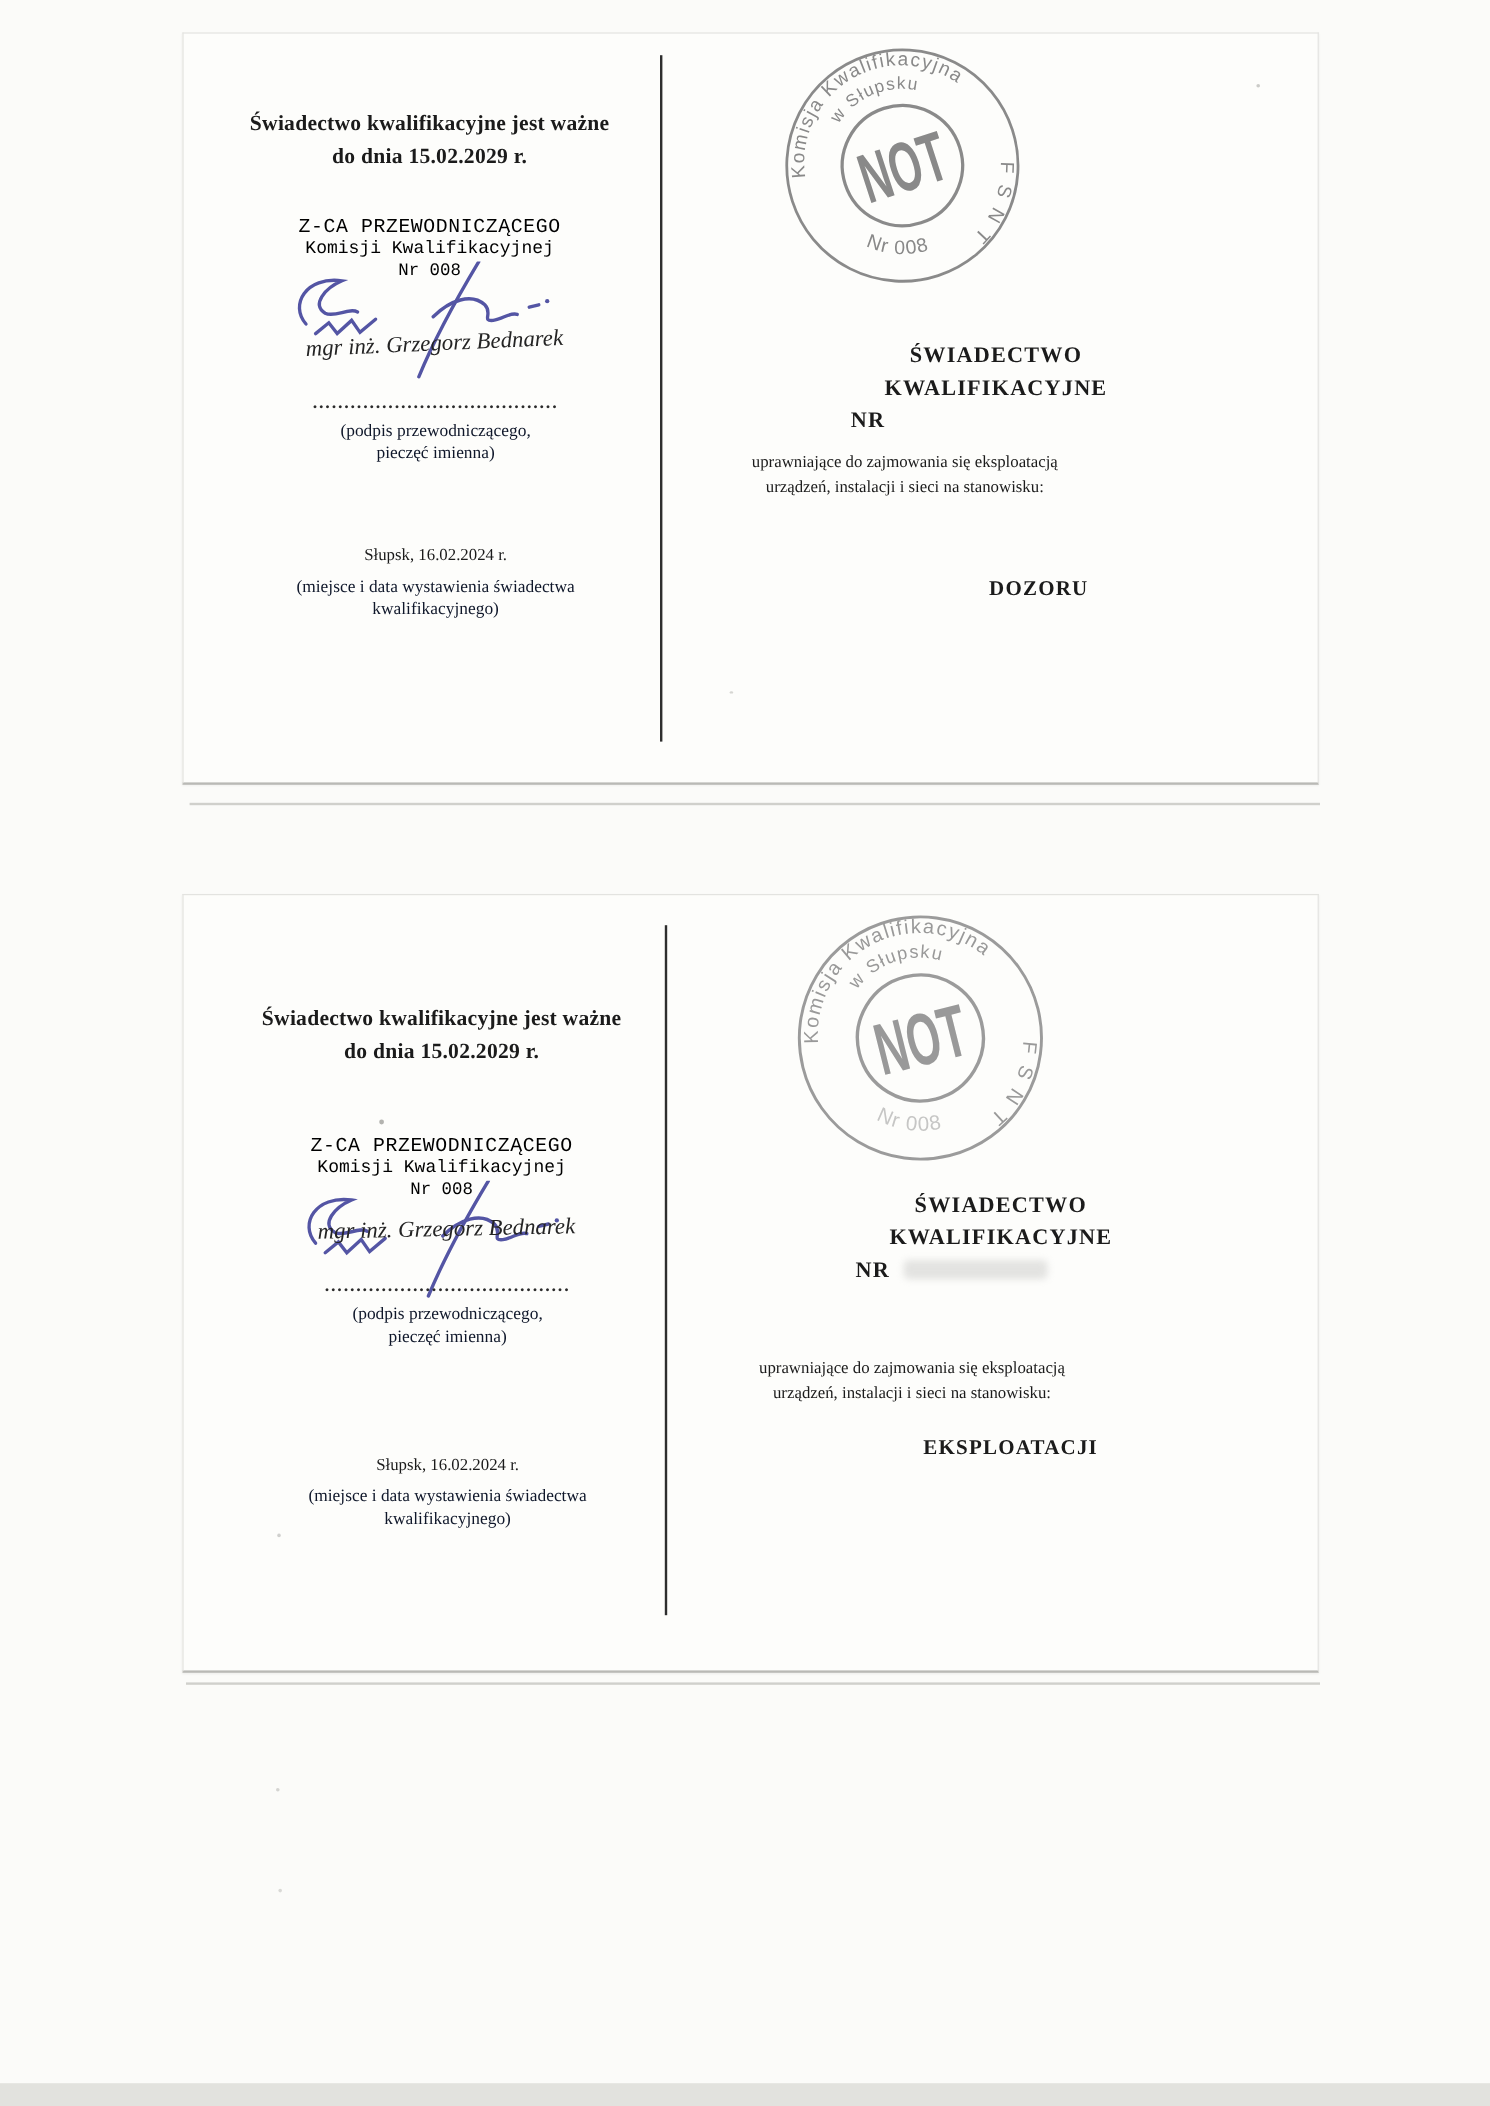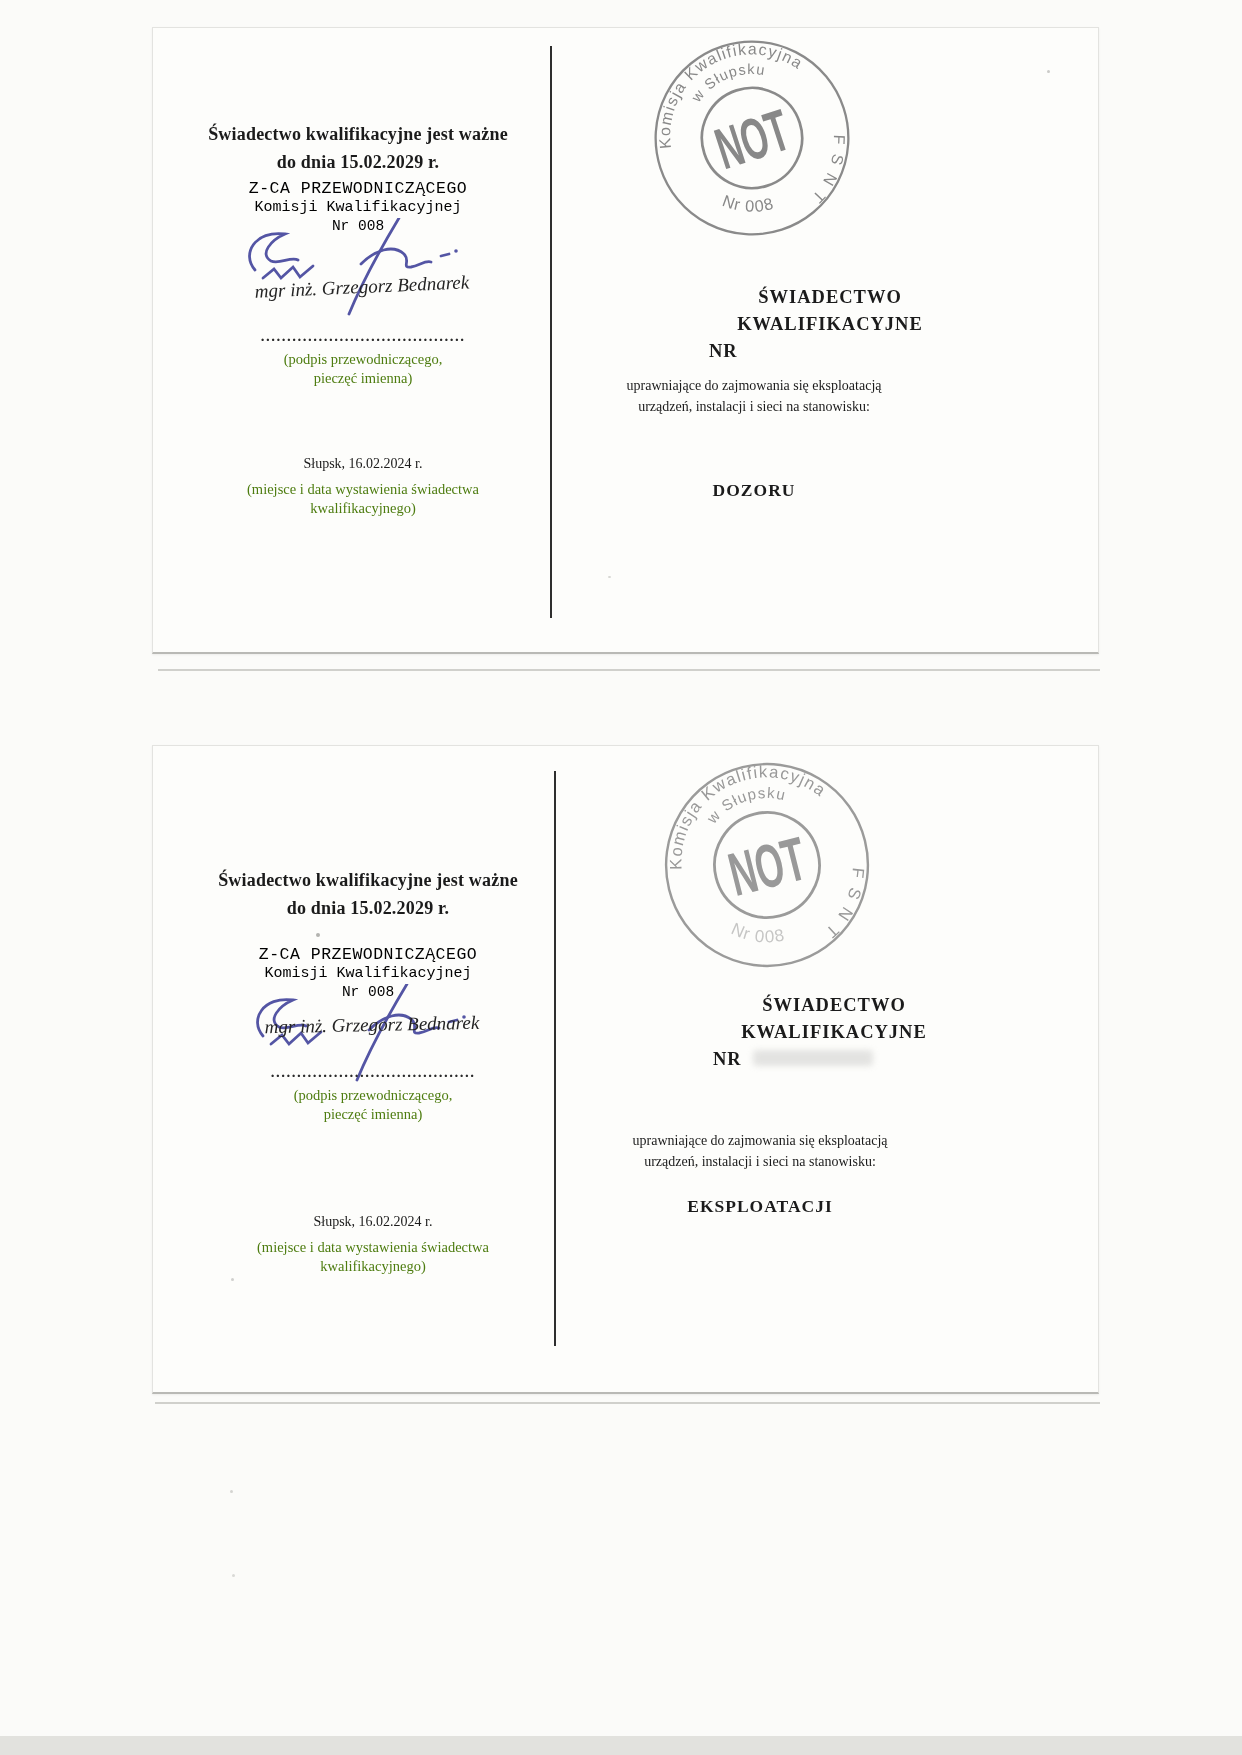--- a/index.html
+++ b/index.html
@@ -16,53 +16,54 @@
     border-bottom:2px solid #b9b9b5;
     box-shadow:0 1px 2px rgba(0,0,0,0.06);
   }
   #page1{top:27px;height:624px;}
   #page2{top:745px;height:646px;}
   .vline{position:absolute;width:2px;background:#2e2e2e;}
   .abs{position:absolute;}
   .center{text-align:center;}
   .validity{
     font-weight:bold;font-size:18px;line-height:28px;
-    font-family:"Liberation Serif", serif;letter-spacing:0.2px;margin-top:32px;
+    font-family:"Liberation Serif", serif;letter-spacing:0.2px;
   }
   .role{
     font-family:Liberation Mono, monospace;color:#000000;
     line-height:18.5px;
   }
   .role .r1{font-size:16.5px;letter-spacing:0.5px;}
   .role .r2{font-size:15px;}
   .role .r3{font-size:14.5px;}
   .signer-name{
     font-style:italic;font-size:19px;color:#242424;
     font-family:"Liberation Serif", serif;white-space:nowrap;
   }
   .dots{
     font-size:15px;font-weight:bold;letter-spacing:1.5px;color:#2a2a2a;
     font-family:"Liberation Serif", serif;white-space:nowrap;
   }
   .caption{
-    font-size:14.5px;line-height:18.5px;color:#4d7c0f;
+    font-size:14.5px;line-height:18.5px;color:#0f172a;
     font-family:"Liberation Serif", serif;
   }
   .place-date{font-size:14px;font-family:"Liberation Serif", serif;}
   .cert-title{
     font-weight:bold;font-size:18.5px;line-height:27px;letter-spacing:1px;
     font-family:"Liberation Serif", serif;
   }
   .entitle{
     font-size:14px;line-height:20.5px;
     font-family:"Liberation Serif", serif;
   }
   .position-name{
     font-weight:bold;font-size:17.5px;letter-spacing:1px;
     font-family:"Liberation Serif", serif;
+    text-align:right;
   }
   .stamp-svg text{font-family:"Liberation Sans", sans-serif;}
   .noise{position:absolute;border-radius:50%;background:#9a9a96;}
   .hrline{position:absolute;left:0;height:2px;background:#d0d0cc;}
   .bottom-band{position:absolute;left:0;width:1242px;background:#e2e2de;}
   .nr-smudge{
     position:absolute;background:#c4c4c2;opacity:.45;filter:blur(3px);
     border-radius:4px;
   }
 </style>

